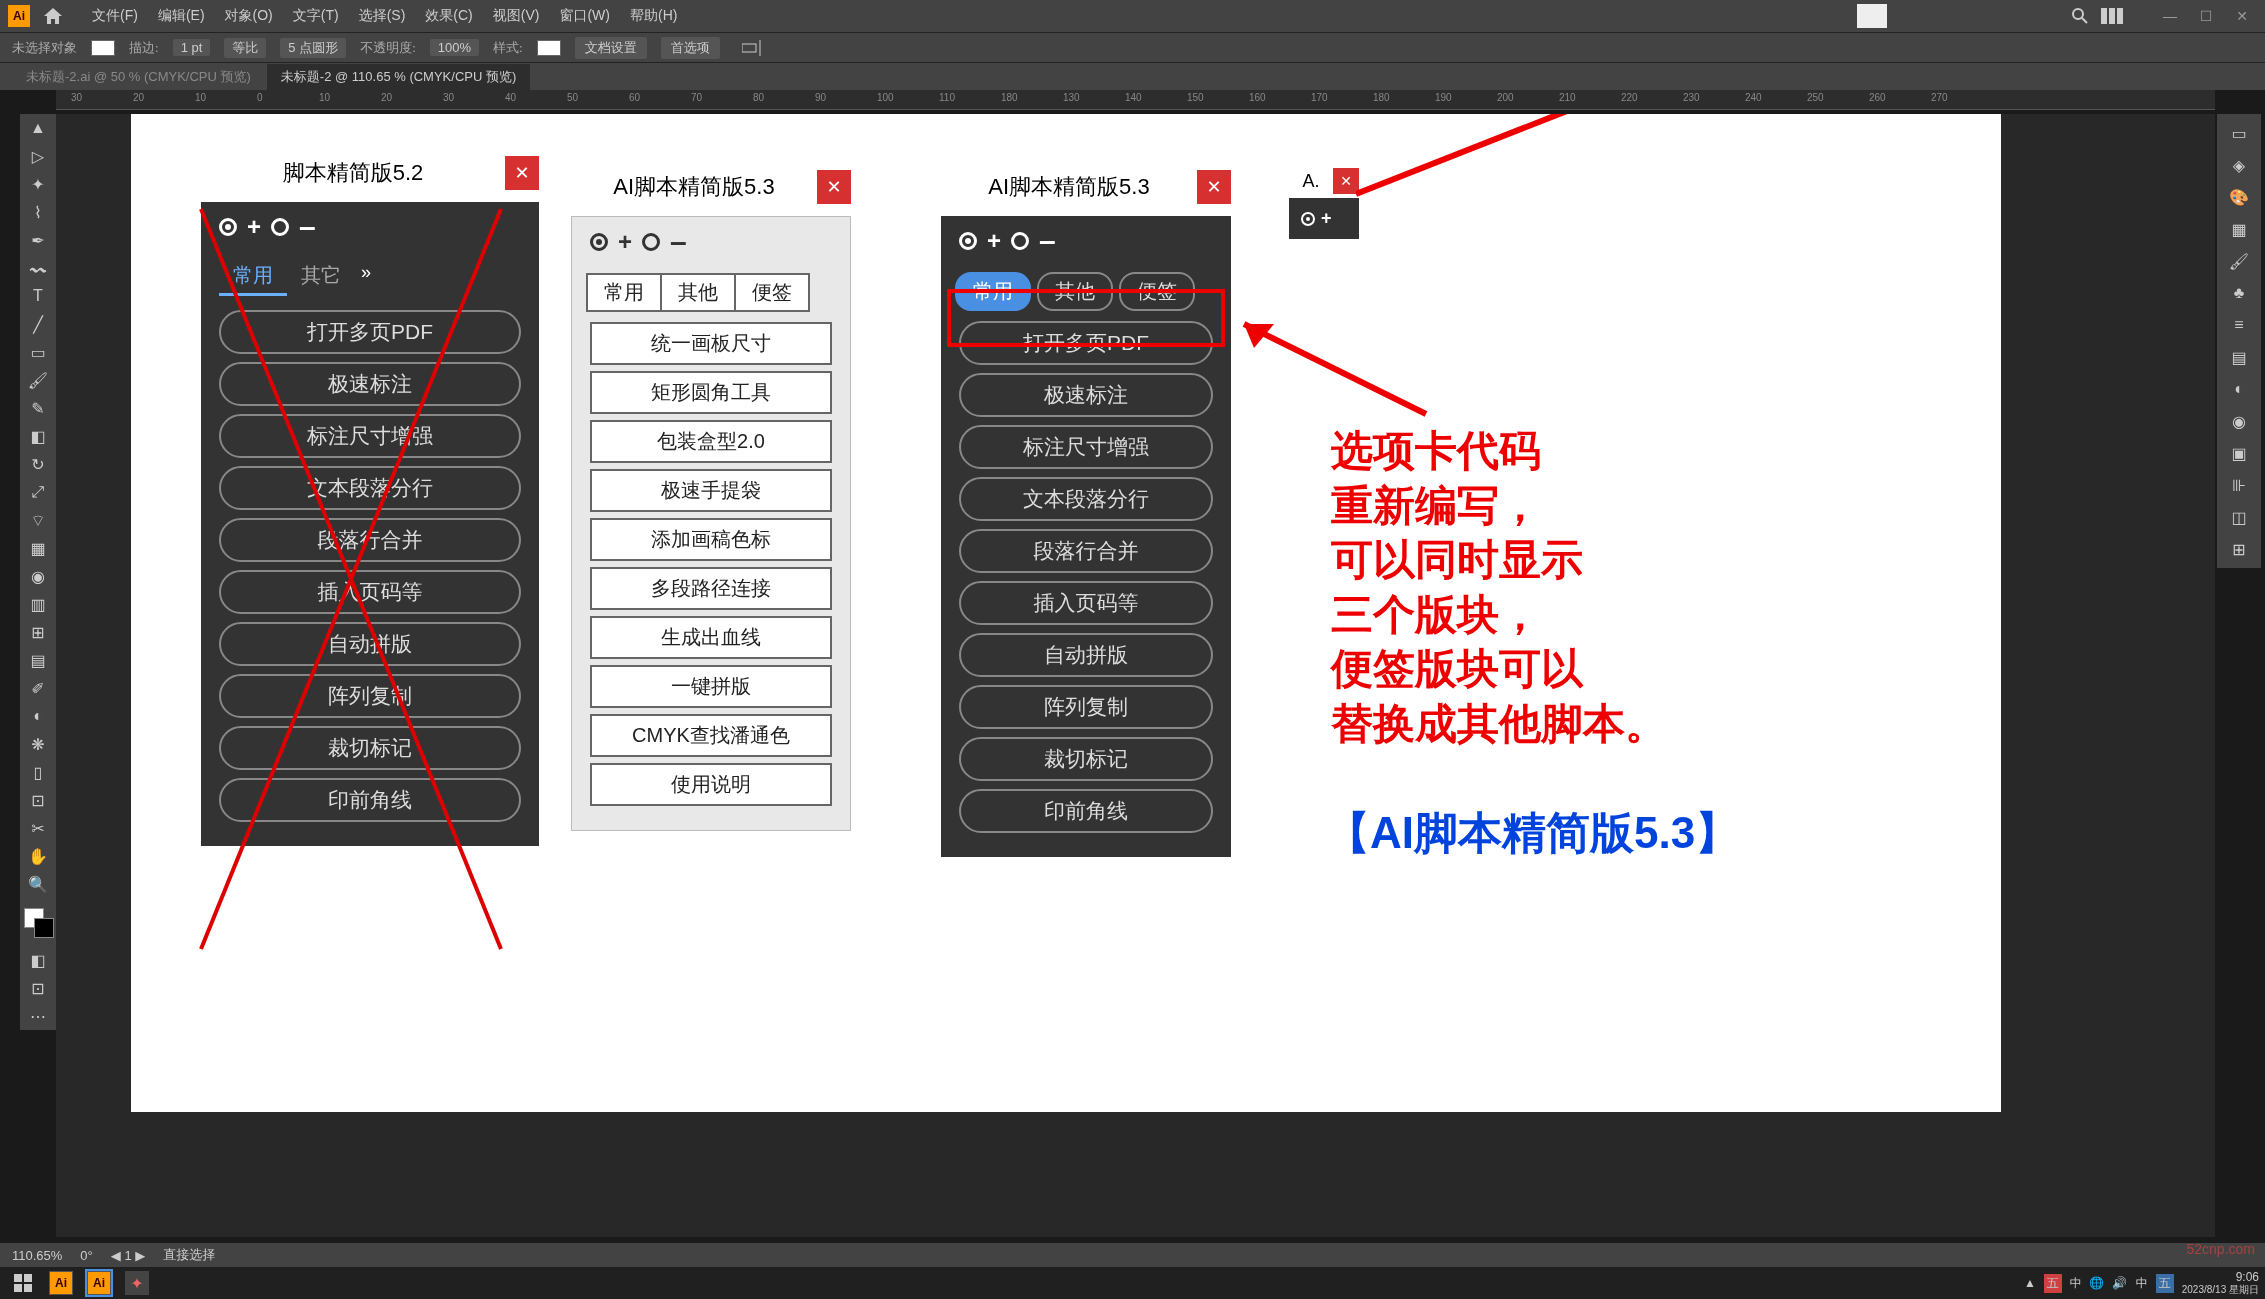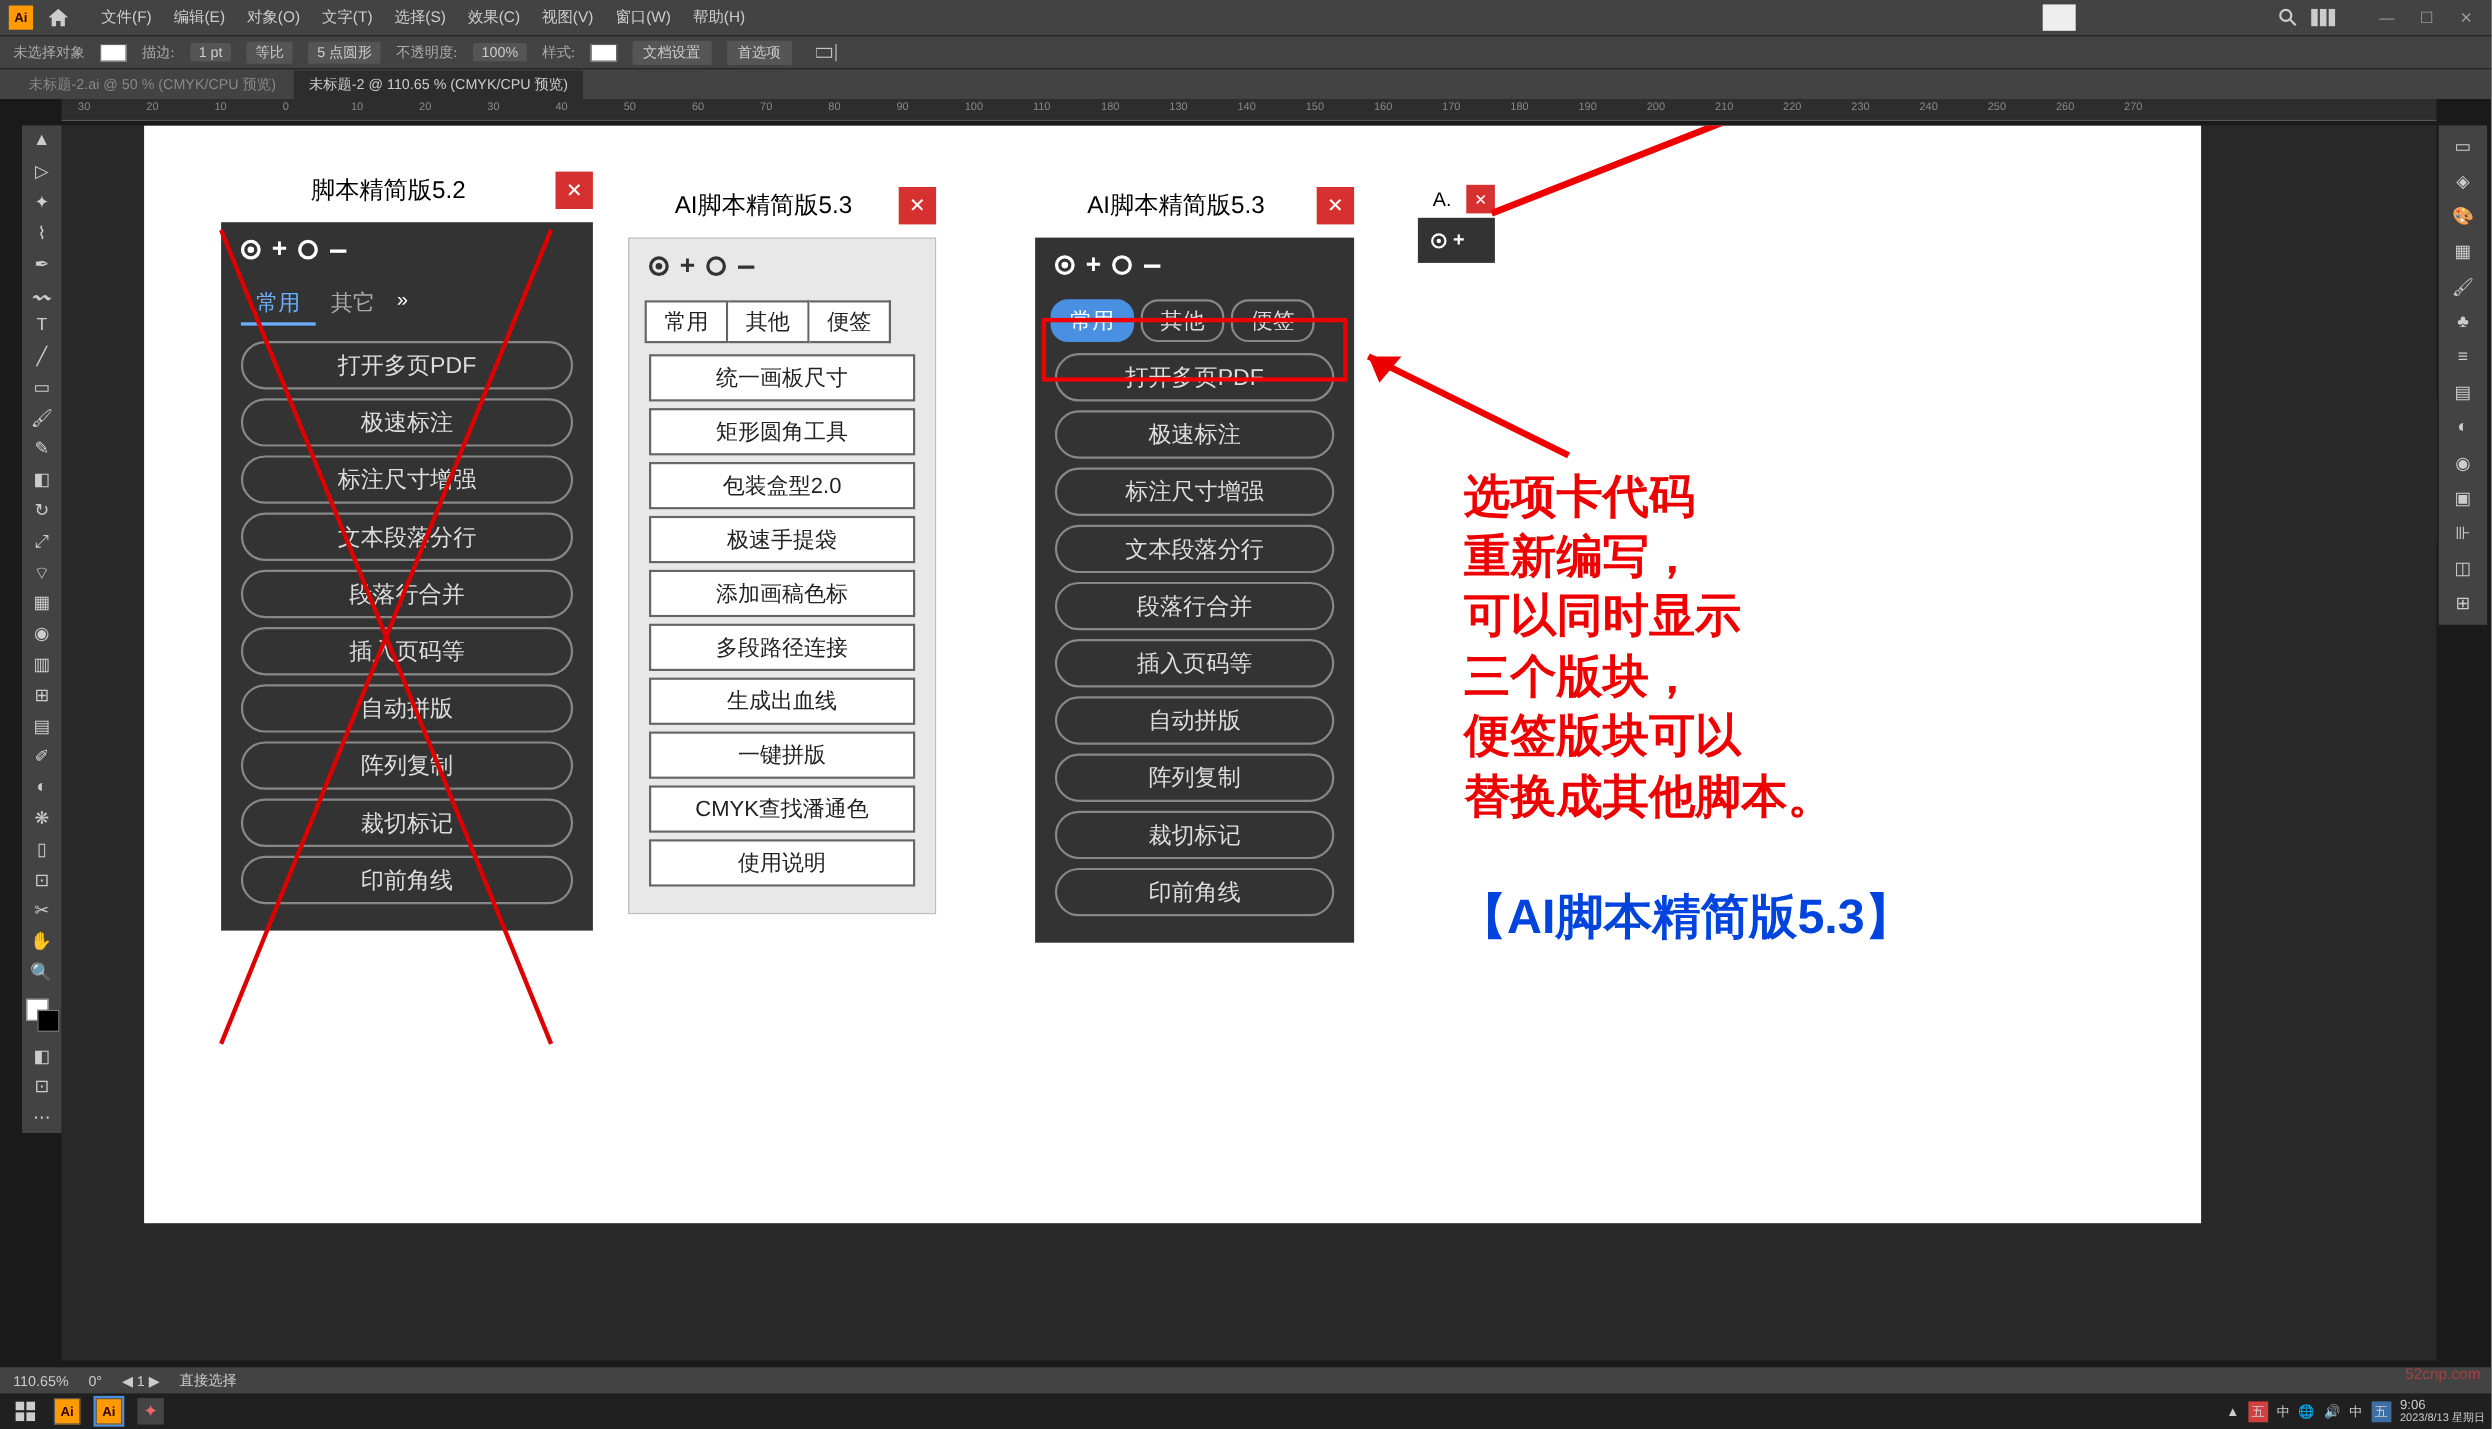--- a/index.html
+++ b/index.html
@@ -422,20 +422,20 @@
       <div style="width:24px;height:24px;background:#444;color:#e66;display:flex;align-items:center;justify-content:center">✦</div>
     </div>
   <div class="tray">
     <span>▲</span>
     <span style="background:#d04040;padding:1px 3px">五</span>
     <span>中</span>
     <span>🌐</span>
     <span>🔊</span>
     <span>中</span>
     <span style="background:#3a6ea5;padding:1px 3px">五</span>
-    <div style="text-align:left;line-height:1.1">
+    <div style="text-align:right;line-height:1.1">
       <div>9:06</div>
       <div style="font-size:10px">2023/8/13 星期日</div>
     </div>
   </div>
 </div>
 
 <div class="watermark">52cnp.com</div>
 
 </body></html>

